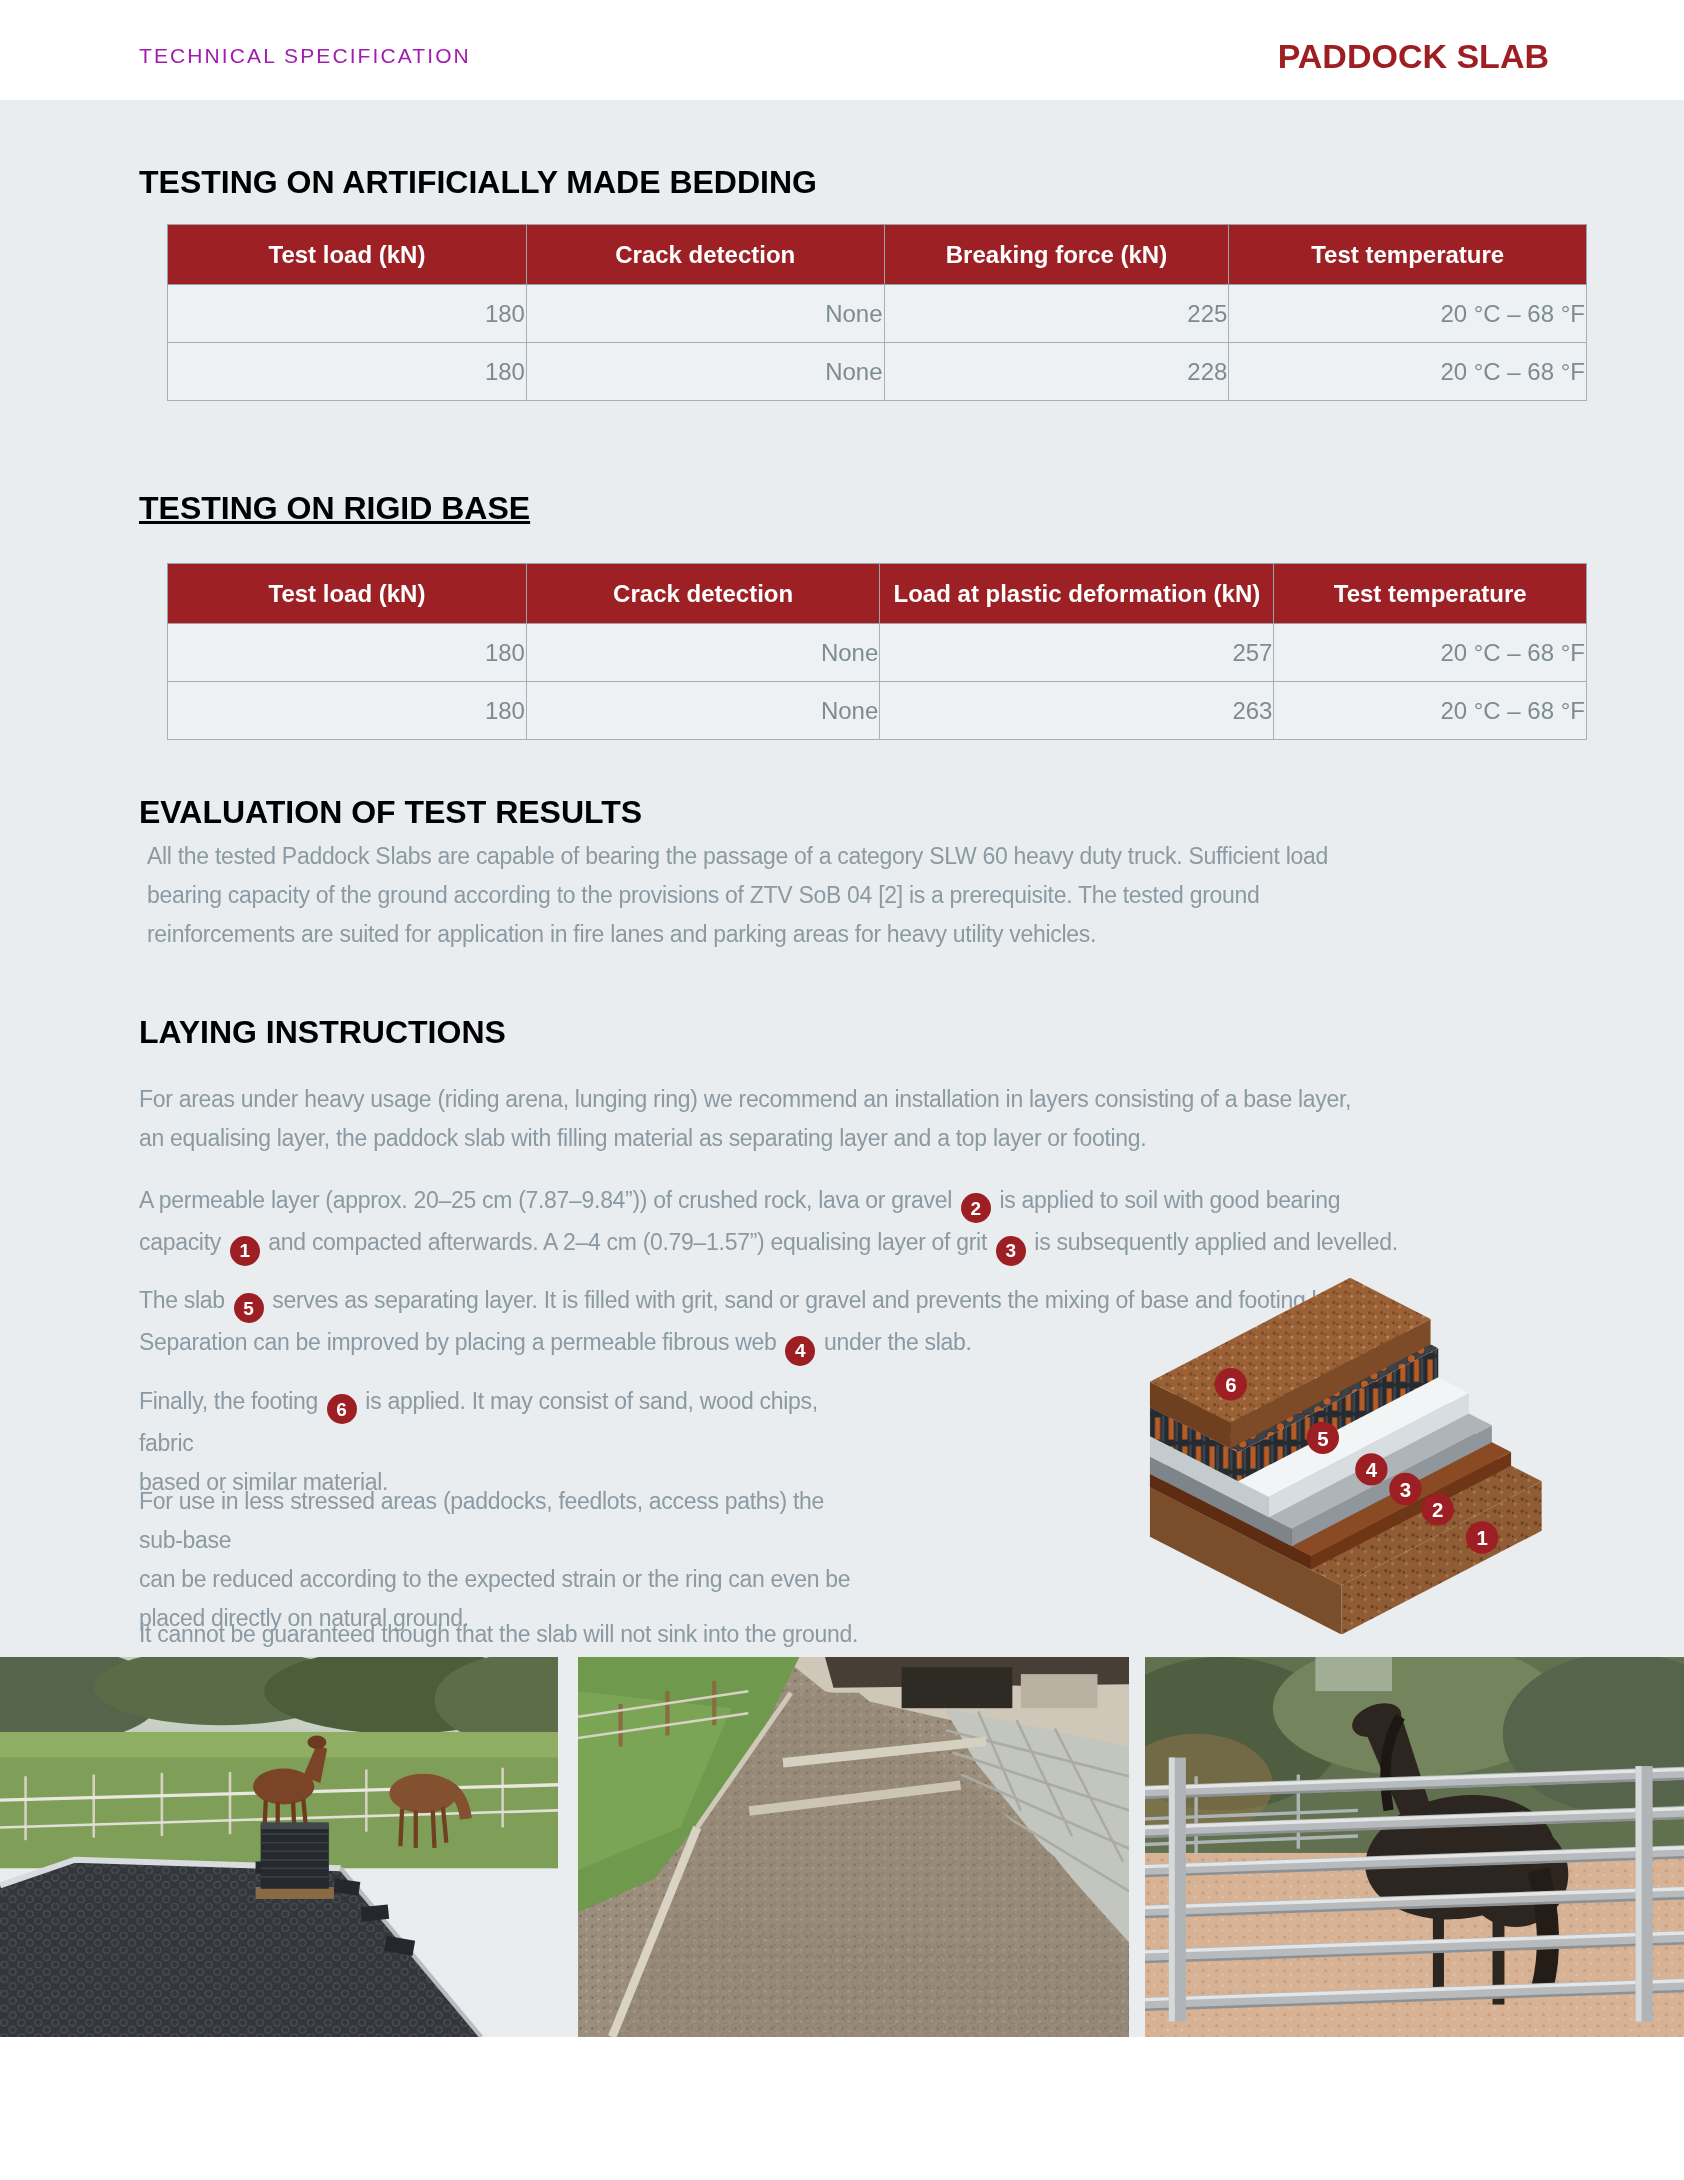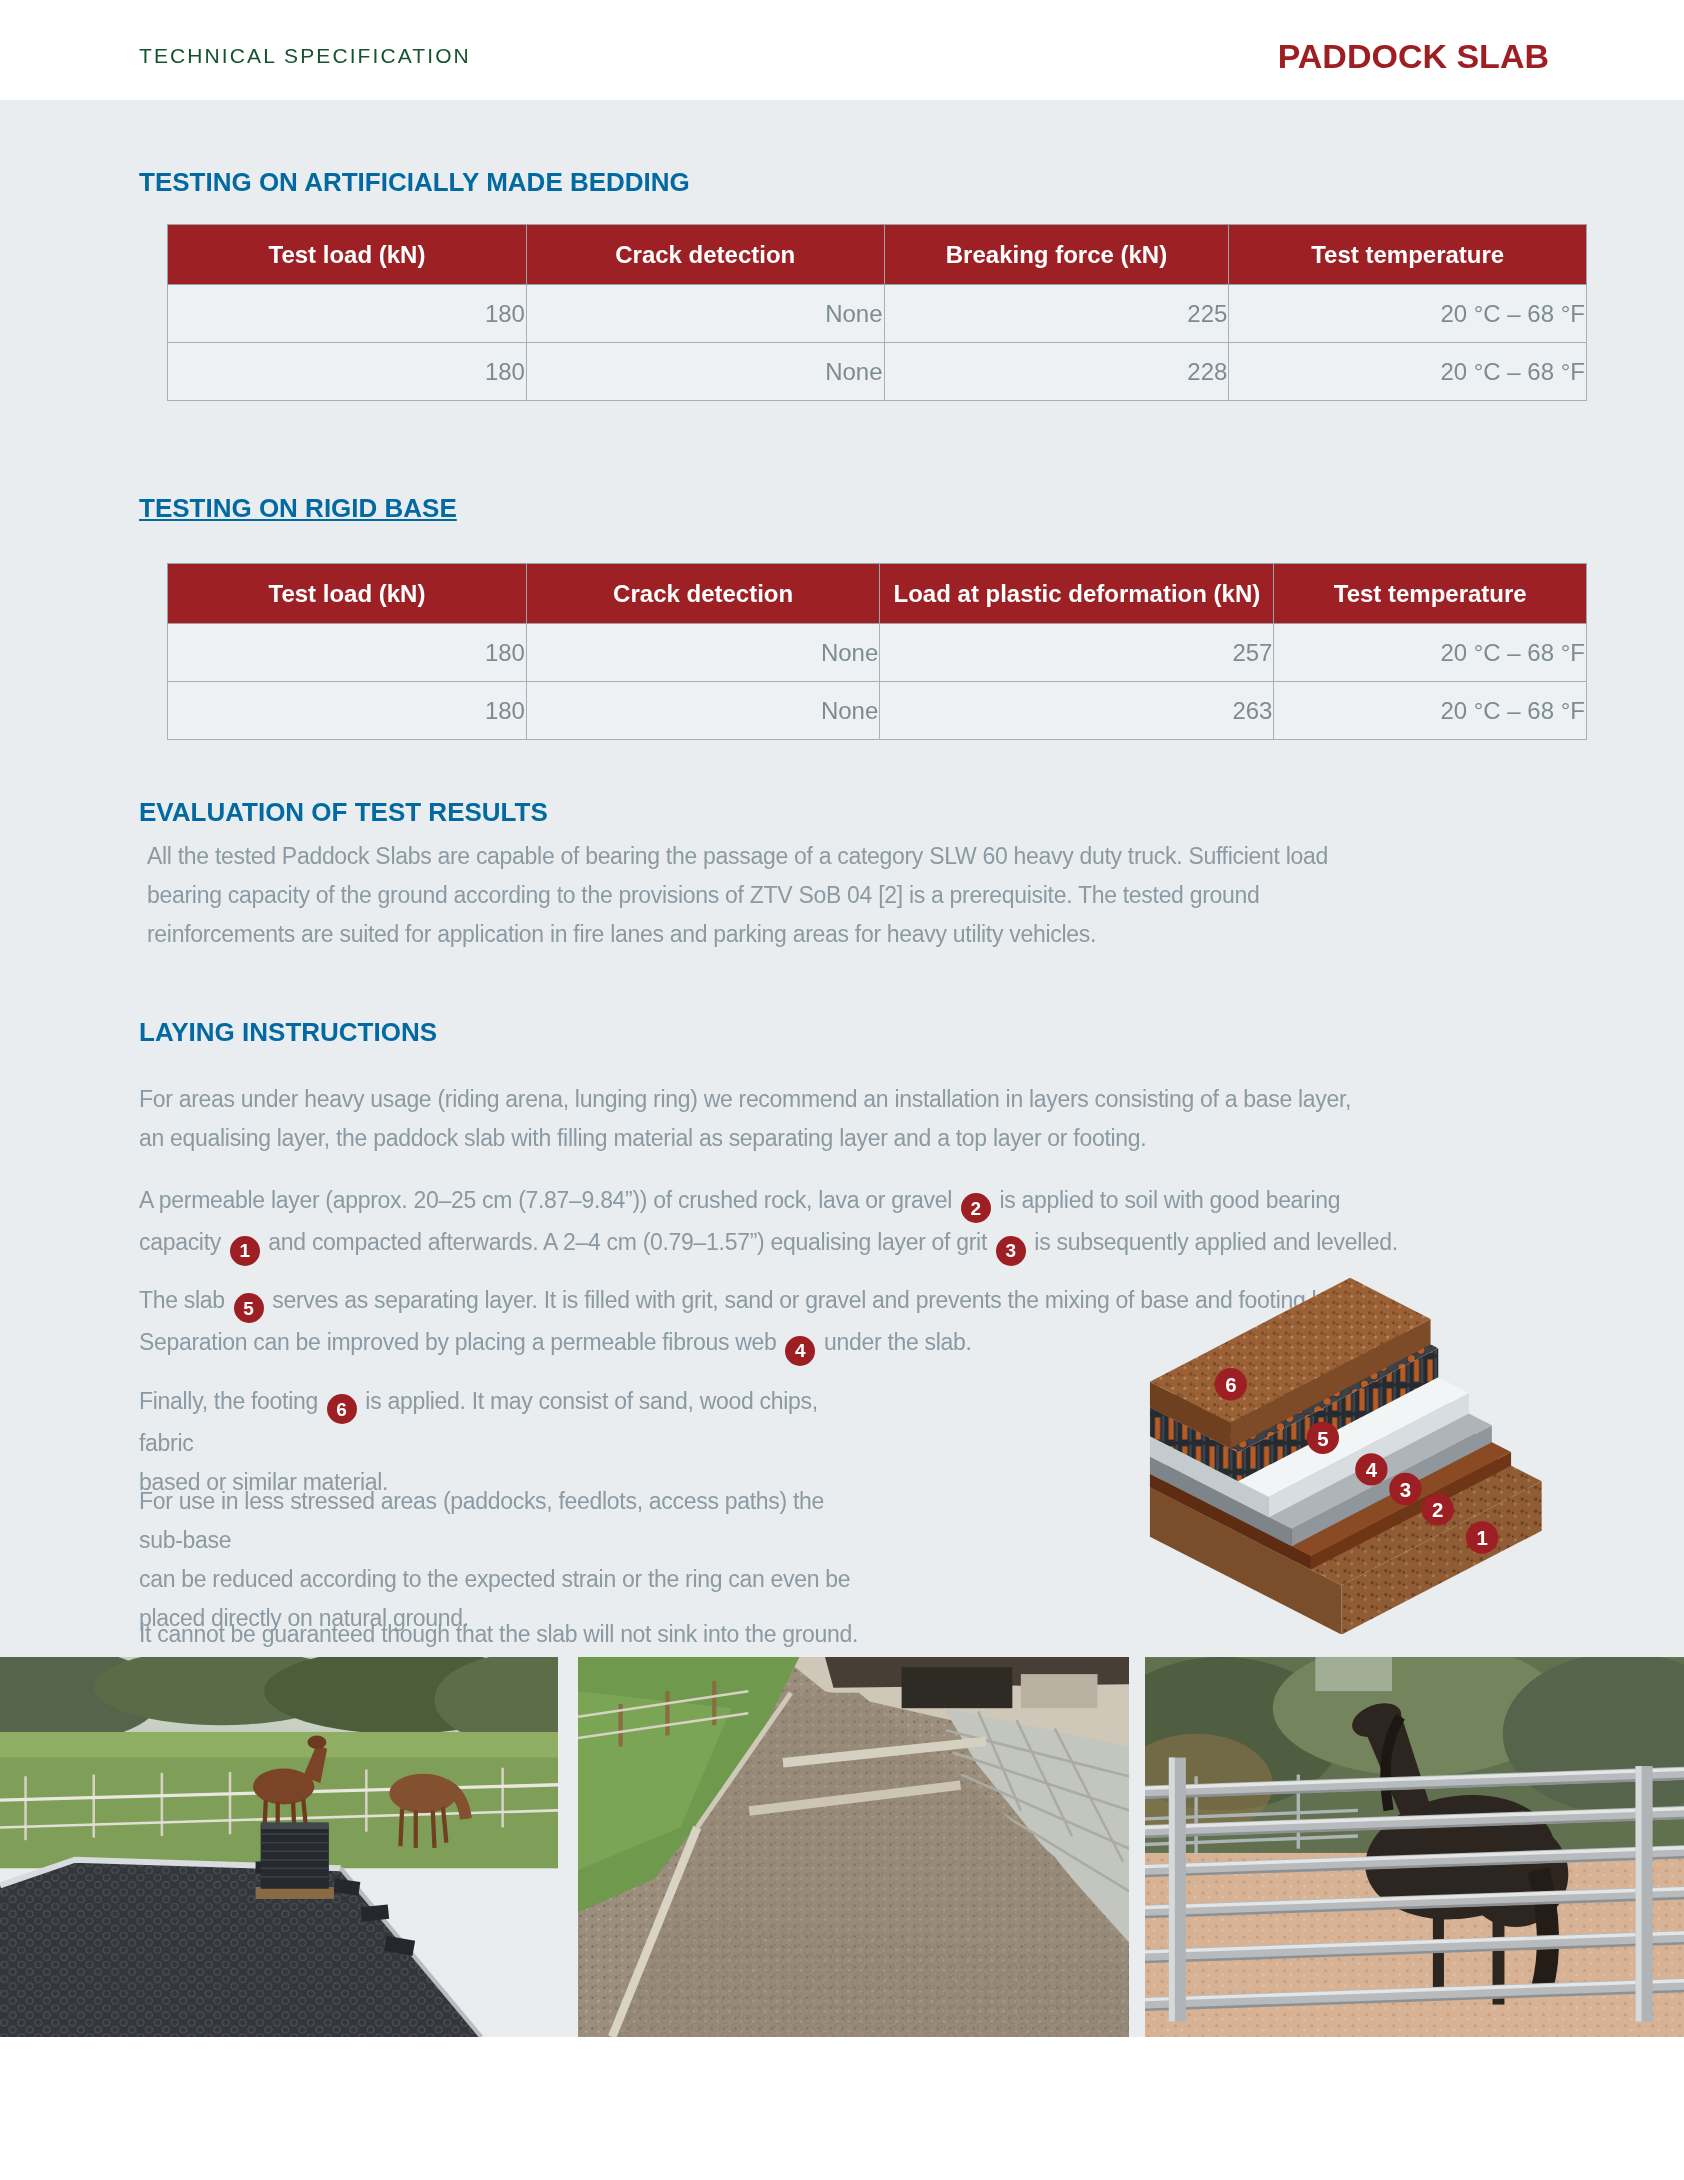--- a/index.html
+++ b/index.html
@@ -1,23 +1,23 @@
 <!DOCTYPE html>
 <html style="font-size:13.6px"><head>
 <meta charset="utf-8">
 <style>
   html,body{margin:0;padding:0;background:#ffffff;}
   .page{position:relative;width:1685px;height:2181px;background:#e9edf0;overflow:hidden;
         font-family:"Liberation Sans", sans-serif;}
   .topbar{position:absolute;left:0;top:0;width:1685px;height:100px;background:#ffffff;}
-  .kicker{position:absolute;left:139px;top:44px;font-size:21px;letter-spacing:2.1px;color:#14532d;}
+  .kicker{position:absolute;left:139px;top:44px;font-size:21px;letter-spacing:2.1px;color:#a21caf;}
   .doc-title{position:absolute;right:136px;top:37px;font-size:34px;font-weight:bold;color:#9e1f23;}
   .footerband{position:absolute;left:0;top:2037px;width:1685px;height:144px;background:#ffffff;}
 
-  .h-sec{position:absolute;left:139px;font-size:26px;font-weight:bold;color:#0369a1;line-height:36px;}
+  .h-sec{position:absolute;left:139px;font-size:32px;font-weight:bold;color:#000000;line-height:36px;}
   .h1{top:164px;} .h2{top:490px;text-decoration:underline;} .h3{top:794px;} .h4{top:1014px;}
 
   .tblwrap{position:absolute;left:139px;width:1420px;}
   .t1{top:224px;} .t2{top:563px;}
   table.spec{width:100%;border-collapse:collapse;table-layout:fixed;margin-left:28px;}
   table.spec th{background:#9d2124;color:#ffffff;font-weight:bold;font-size:24px;height:57px;
                 border:1.7px solid #97a2a9;}
   table.spec td{background:#eef1f3;color:#7d8b93;font-size:24px;text-align:right;height:55px;
                 border:1.7px solid #a7b0b6;}
   .t1 th:nth-child(1){width:25.3%}.t1 th:nth-child(2){width:25.2%}

